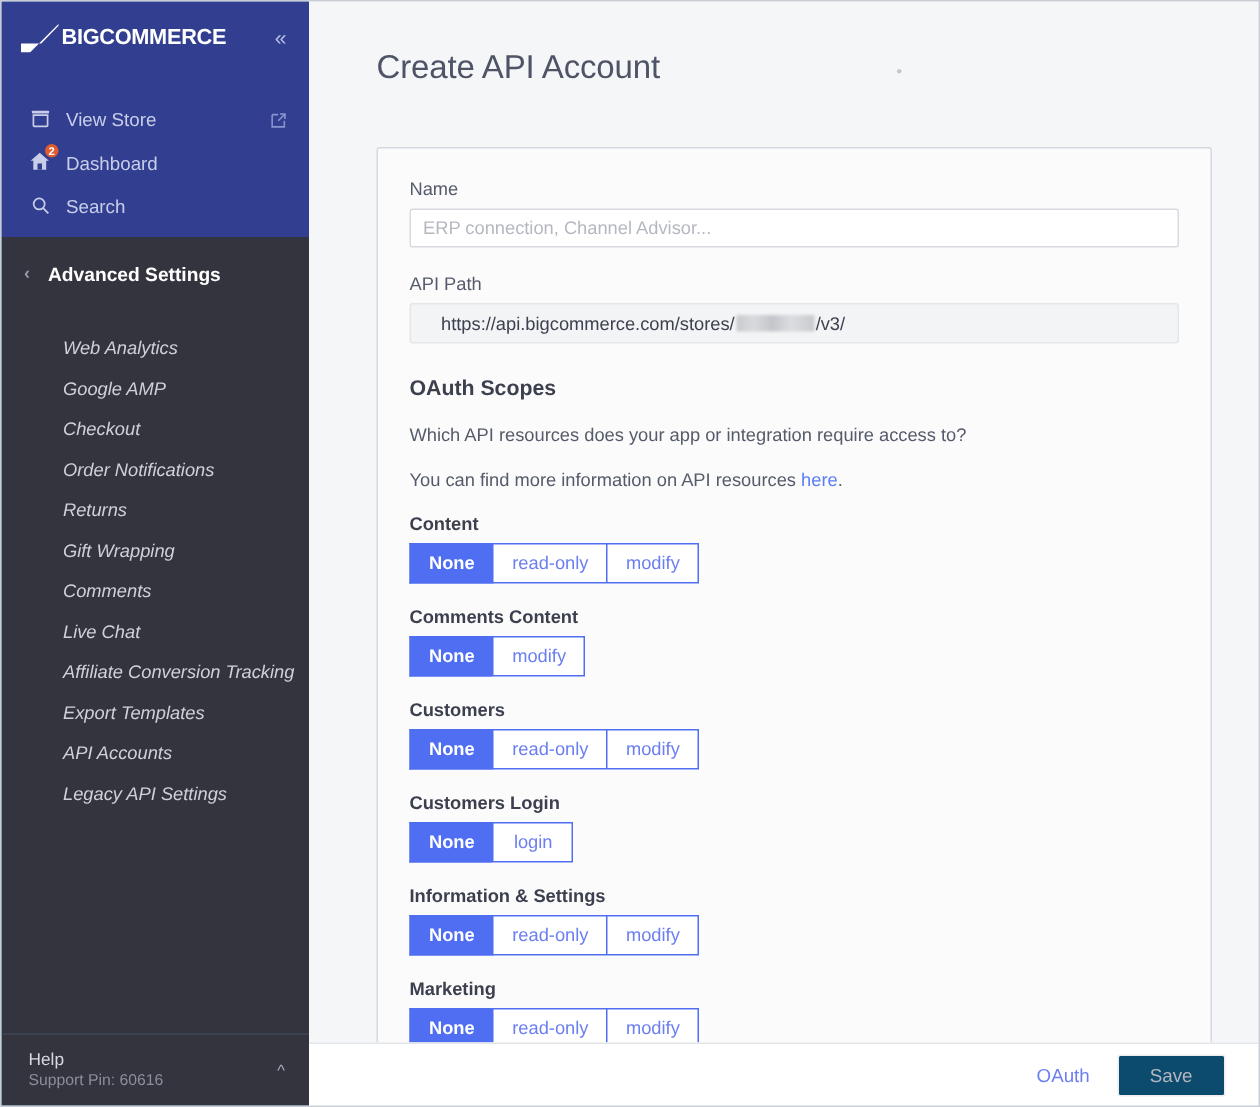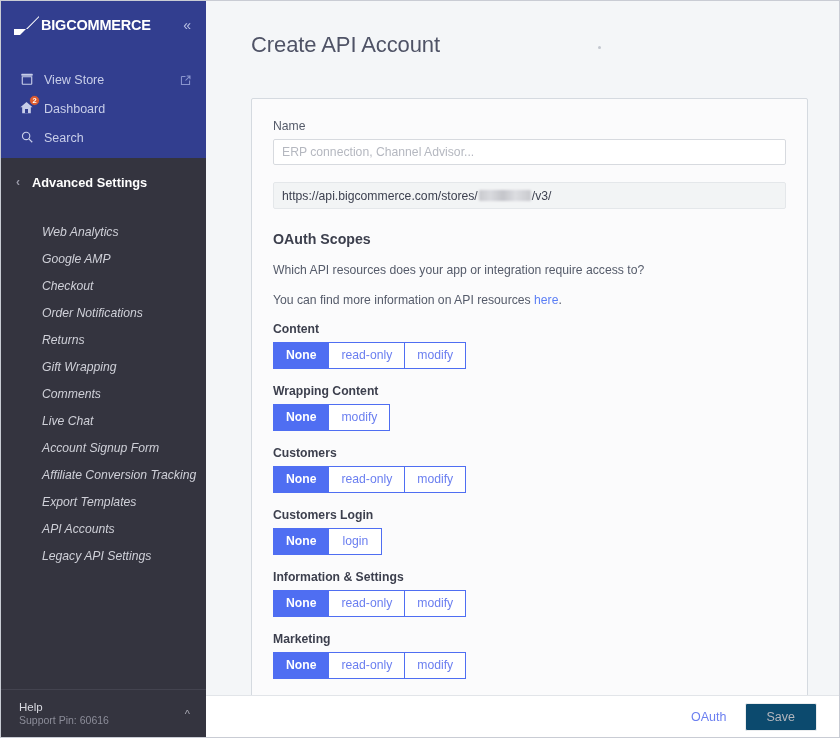--- a/index.html
+++ b/index.html
@@ -203,21 +203,21 @@
   .field { margin-bottom: 17px; }
 
   .api-path {
     width: 100%;
     height: 27px;
     background: #f2f4f5;
     border: 1px solid #e4e7ea;
     border-radius: 2px;
     display: flex;
     align-items: center;
-    padding: 0 8px;
+    padding: 0 20px;
     color: #3d4150;
     font-size: 12.2px;
     white-space: nowrap;
   }
   .redacted {
     display: inline-block;
     width: 52px; height: 11px;
     margin: 0 1px;
     vertical-align: -1px;
     background: linear-gradient(90deg,#c9cace 0%,#d9dade 22%,#c4c5ca 46%,#dcdde1 70%,#c9cace 100%);
@@ -391,23 +391,20 @@
         <div class="sb-item">
             <span>Gift Wrapping</span>
           </div>
         <div class="sb-item">
             <span>Comments</span>
           </div>
         <div class="sb-item">
             <span>Live Chat</span>
           </div>
         <div class="sb-item">
-            <span>Account Signup Form</span>
-          </div>
-        <div class="sb-item">
             <span>Affiliate Conversion Tracking</span>
           </div>
         <div class="sb-item">
             <span>Export Templates</span>
           </div>
         <div class="sb-item">
             <span>API Accounts</span>
           </div>
         <div class="sb-item">
             <span>Legacy API Settings</span>
@@ -431,20 +428,21 @@
       <div class="dot-mark"></div>
 
       <div class="card">
 
         <div class="field">
           <div class="field-label">Name</div>
           <input class="text-input" type="text" placeholder="ERP connection, Channel Advisor..." style="">
         </div>
 
         <div class="field">
+          <div class="field-label">API Path</div>
           <div class="api-path">
             <span>https://api.bigcommerce.com/stores/</span>
               <span class="redacted"></span>
               <span>/v3/</span>
           </div>
         </div>
 
         <h2 class="sec-title">OAuth Scopes</h2>
         <p class="sec-p">Which API resources does your app or integration require access to?</p>
         <p class="sec-p"><span>You can find more information on API resources </span><a href="#">here</a><span>.</span></p>
@@ -452,21 +450,21 @@
         <div class="scope">
           <div class="scope-label">Content</div>
           <div class="btn-group">
             <div class="seg active w-none">None</div>
             <div class="seg">read-only</div>
             <div class="seg">modify</div>
           </div>
         </div>
 
         <div class="scope">
-          <div class="scope-label">Wrapping Content</div>
+          <div class="scope-label">Comments Content</div>
           <div class="btn-group">
             <div class="seg active w-none">None</div>
             <div class="seg">modify</div>
           </div>
         </div>
 
         <div class="scope">
           <div class="scope-label">Customers</div>
           <div class="btn-group">
             <div class="seg active w-none">None</div>

